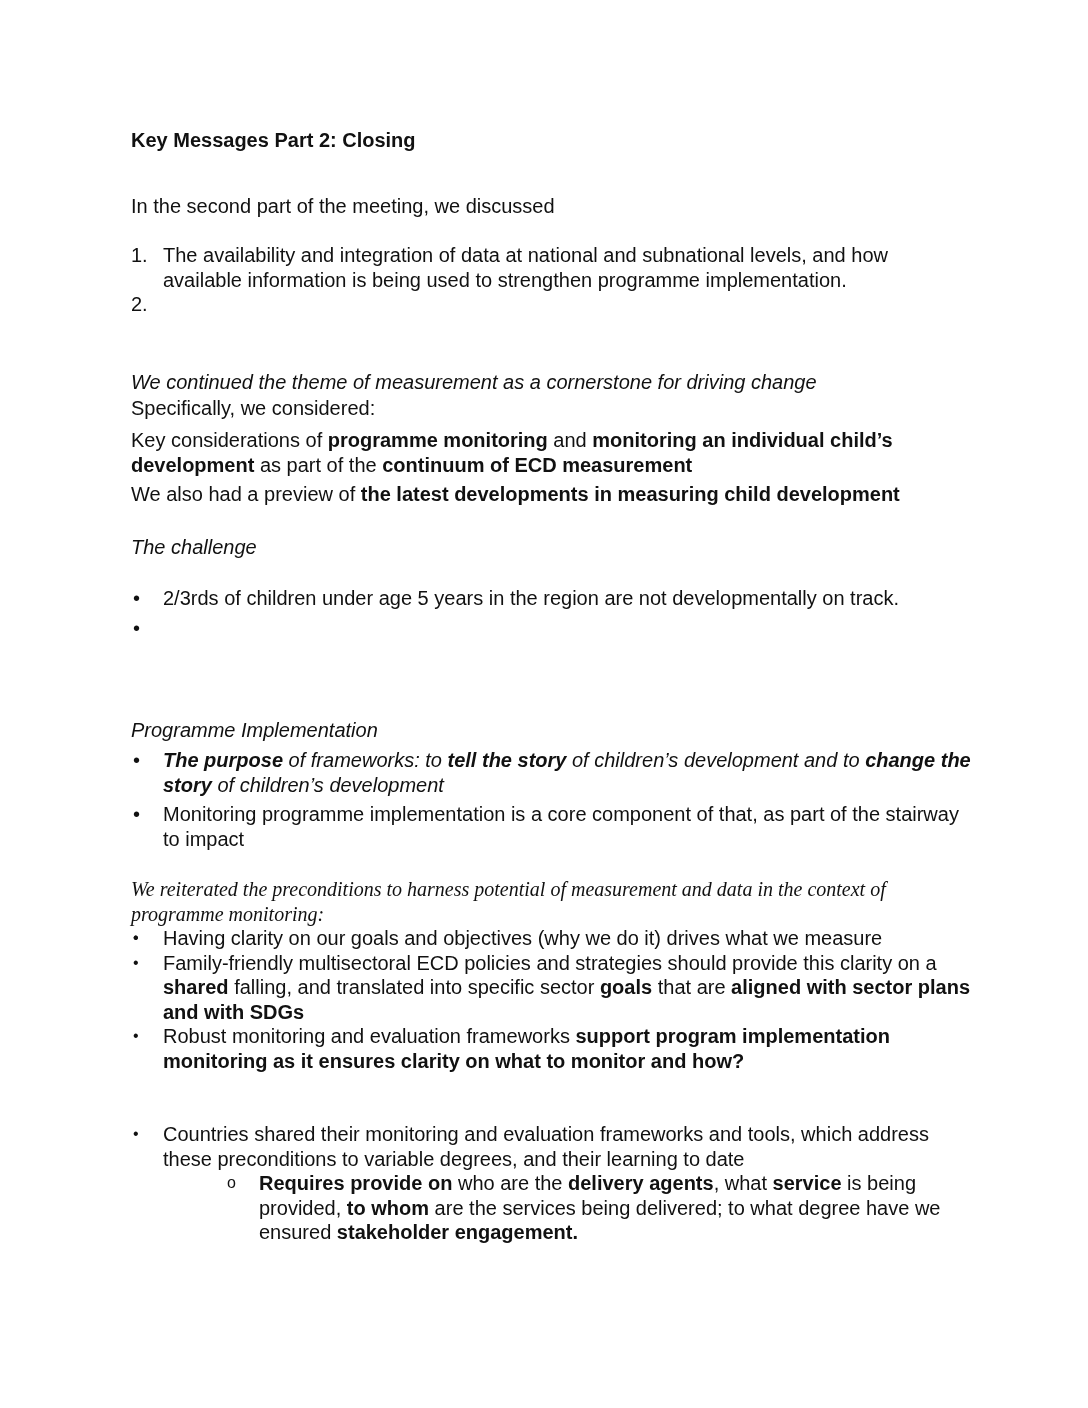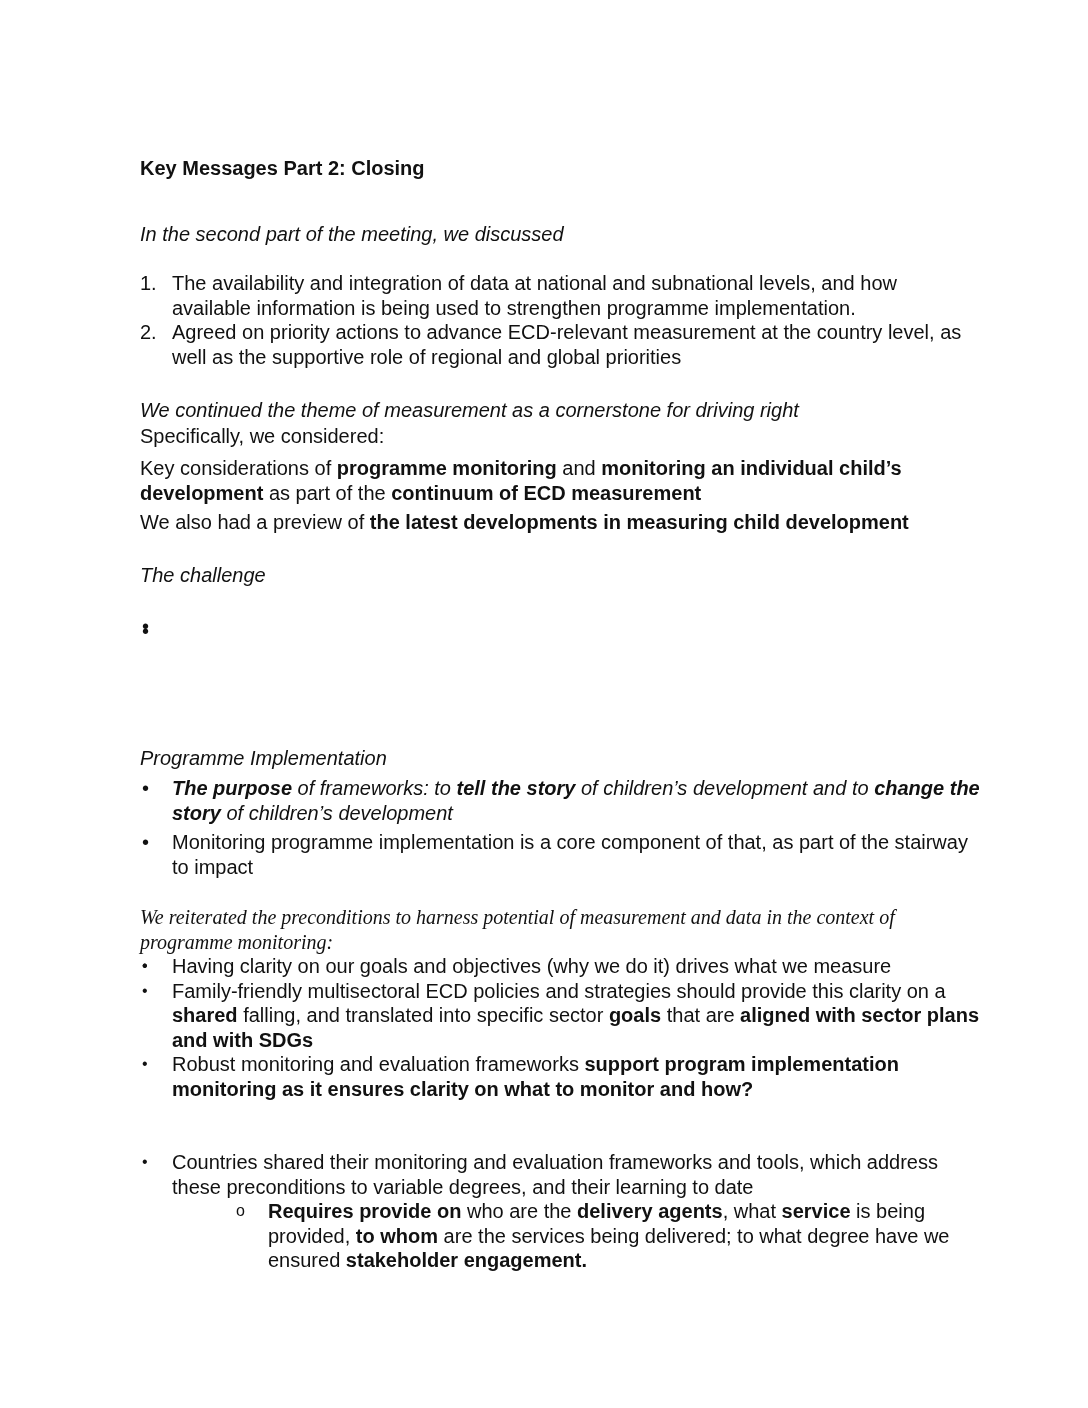--- a/index.html
+++ b/index.html
@@ -2,64 +2,64 @@
 <html><head>
 <meta charset="utf-8">
 <style>
   html, body { margin: 0; padding: 0; background: #ffffff; }
   body {
     width: 1088px; height: 1408px; position: relative; overflow: hidden;
     font-family: "Liberation Sans", sans-serif; color: #111111;
     font-size: 20px; line-height: 24.5px;
   }
   .page { position: absolute; left: 128px; top: 0; width: 840px; }
-  .blk { position: absolute; left: 12px; width: 840px; margin-top: 28px; }
+  .blk { position: absolute; left: 3px; width: 840px; }
   .b { font-weight: bold; }
   .i { font-style: italic; }
   .row { position: relative; padding-left: 32px; }
   .marker { position: absolute; left: 0; top: 0; }
   .marker.num { left: 0; }
   .marker.dot { left: 2px; font-size: 20px; }
   .marker.small { left: 2px; font-size: 16px; }
   .sub { position: relative; padding-left: 128px; }
   .sub .marker { left: 96px; font-size: 16px; }
   p { margin: 0; }
 </style>
 </head>
 <body>
 
 <div class="page">
 
   <p class="blk b" style="top:128px;">Key Messages Part 2: Closing</p>
 
-  <p class="blk" style="top:194px;font-style:italic;">In the second part of the meeting, we discussed</p>
+  <p class="blk" style="top:194px;">In the second part of the meeting, we discussed</p>
 
   <div class="blk" style="top:243px;">
     <div class="row">
       <span class="marker num">1.</span>
       <span>The availability and integration of data at national and subnational levels, and how available information is being used to strengthen programme implementation.</span>
     </div>
     <div class="row">
       <span class="marker num">2.</span>
-      <span>Agreed on priority actions to advance ECD-relevant measurement at the country level, as well as the supportive role of regional and global priorities</span>
     </div>
   </div>
 
-  <p class="blk i" style="top:370px;">We continued the theme of measurement as a cornerstone for driving right</p>
+  <p class="blk i" style="top:370px;">We continued the theme of measurement as a cornerstone for driving change</p>
   <p class="blk" style="top:396px;">Specifically, we considered:</p>
 
   <p class="blk" style="top:428px;"><span>Key considerations of </span><span class="b">programme monitoring</span><span> and </span><span class="b">monitoring an individual child’s development</span><span> as part of the </span><span class="b">continuum of ECD measurement</span></p>
 
   <p class="blk" style="top:482px; width:860px;"><span>We also had a preview of </span><span class="b">the latest developments in measuring child development</span></p>
 
   <p class="blk i" style="top:535px;">The challenge</p>
 
   <div class="blk" style="top:586px;">
     <div class="row" style="margin-bottom:5px;">
       <span class="marker dot">•</span>
+      <span>2/3rds of children under age 5 years in the region are not developmentally on track.</span>
     </div>
     <div class="row">
       <span class="marker dot">•</span>
     </div>
   </div>
 
   <p class="blk i" style="top:718px;">Programme Implementation</p>
 
   <div class="blk" style="top:748px;">
     <div class="row i" style="margin-bottom:5px;">

